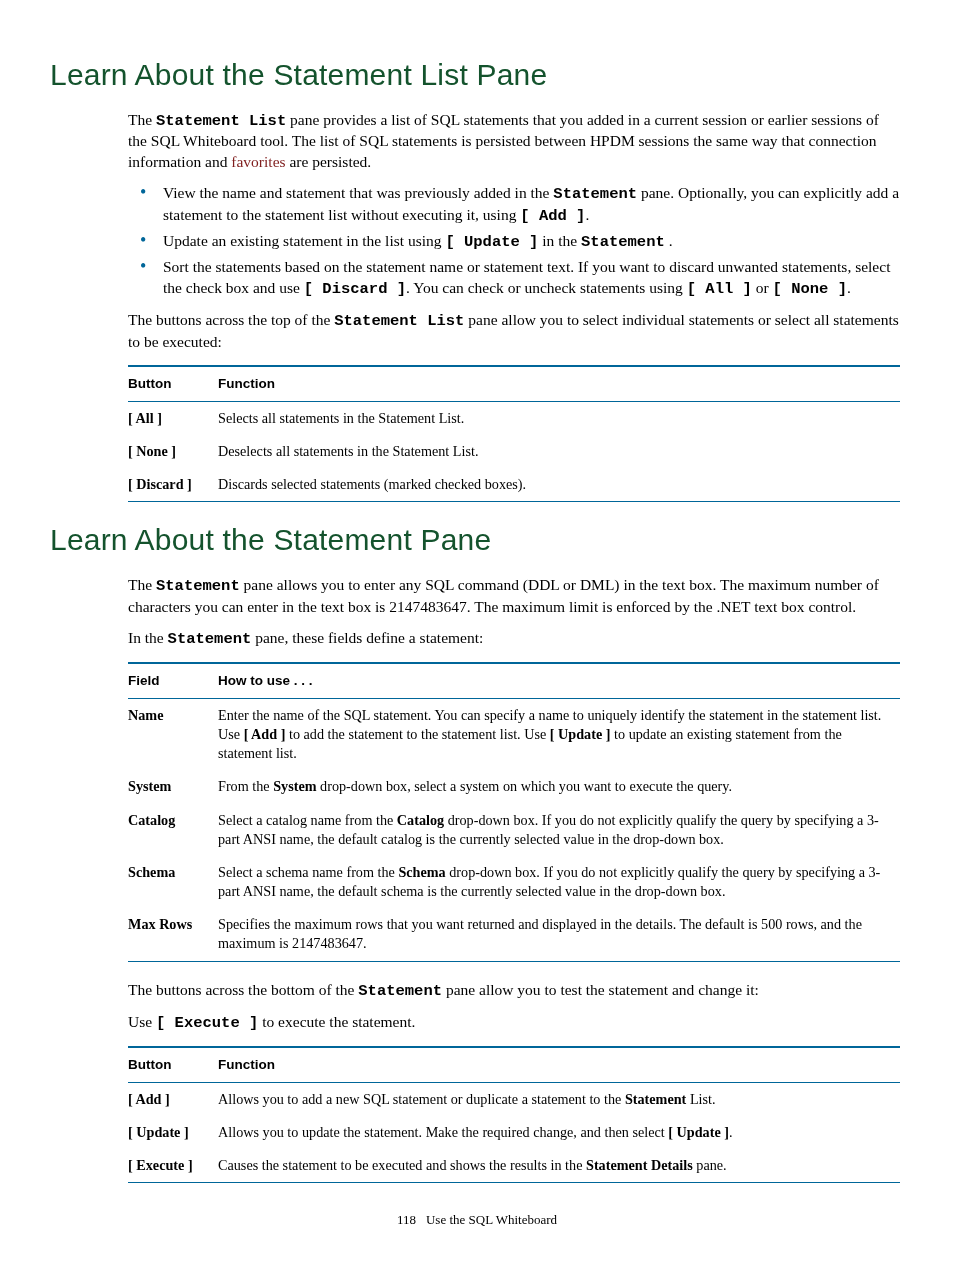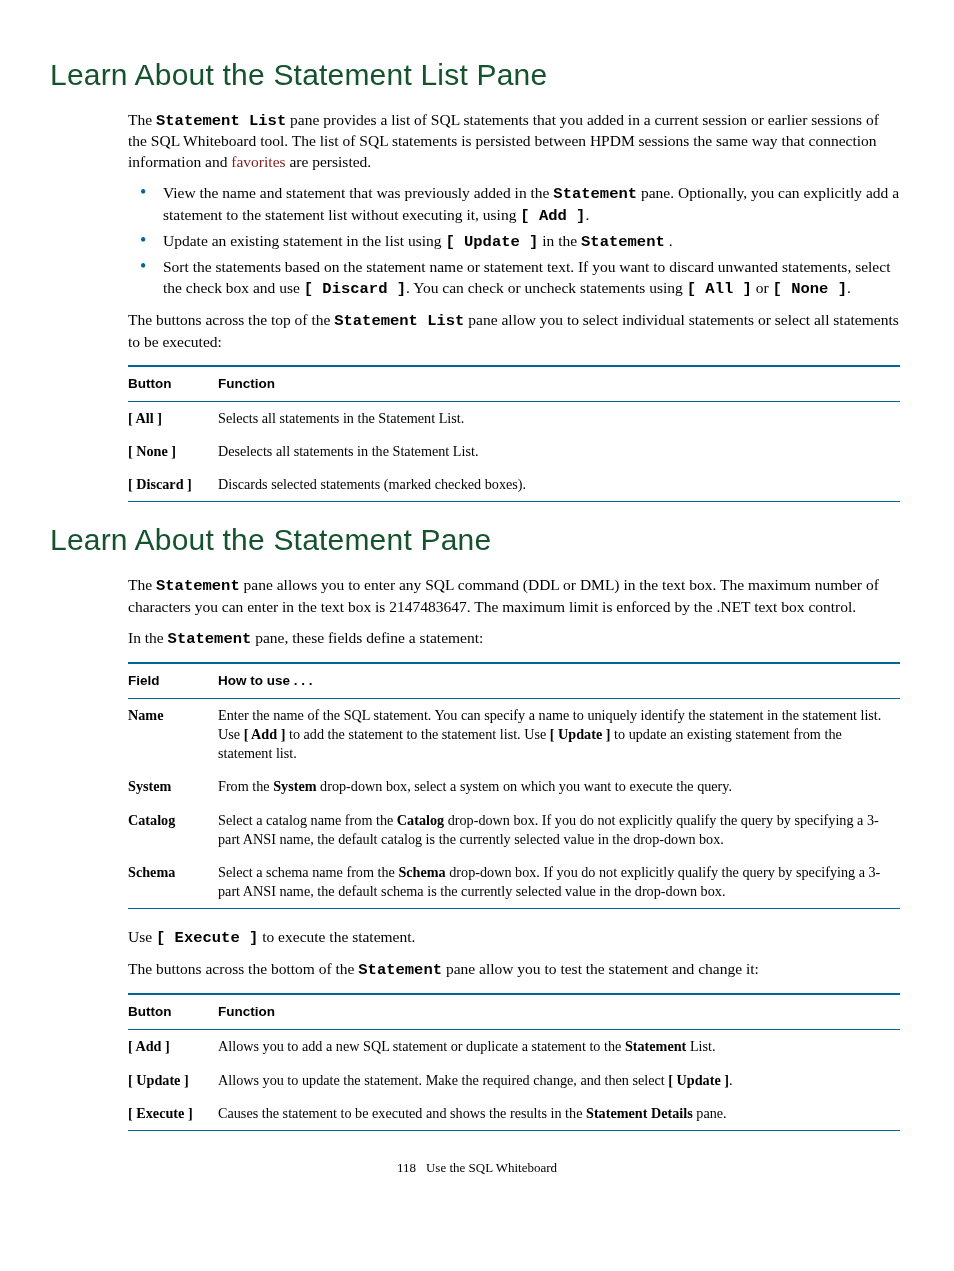--- a/index.html
+++ b/index.html
@@ -161,28 +161,32 @@
         <td style="font-weight:normal">
           <span>Select a catalog name from the </span><span class="inline-bold">Catalog</span><span> drop-down box. If you do not explicitly qualify the query by specifying a 3-part ANSI name, the default catalog is the currently selected value in the drop-down box.</span>
         </td>
       </tr>
       <tr>
         <td>Schema</td>
         <td style="font-weight:normal">
           <span>Select a schema name from the </span><span class="inline-bold">Schema</span><span> drop-down box. If you do not explicitly qualify the query by specifying a 3-part ANSI name, the default schema is the currently selected value in the drop-down box.</span>
         </td>
       </tr>
+      <tr>
+        <td>Max Rows</td>
+        <td style="font-weight:normal">Specifies the maximum rows that you want returned and displayed in the details. The default is 500 rows, and the maximum is 2147483647.</td>
+      </tr>
     </tbody>
   </table>
 
   <p>
+    <span>The buttons across the bottom of the </span><span class="strong">Statement</span><span> pane allow you to test the statement and change it:</span>
+  </p>
+  <p>
     <span>Use </span><span class="strong">[ Execute ]</span><span> to execute the statement.</span>
-  </p>
-  <p>
-    <span>The buttons across the bottom of the </span><span class="strong">Statement</span><span> pane allow you to test the statement and change it:</span>
   </p>
 
   <table>
     <thead>
       <tr>
         <th class="col-narrow">Button</th>
         <th>Function</th>
       </tr>
     </thead>
     <tbody>

